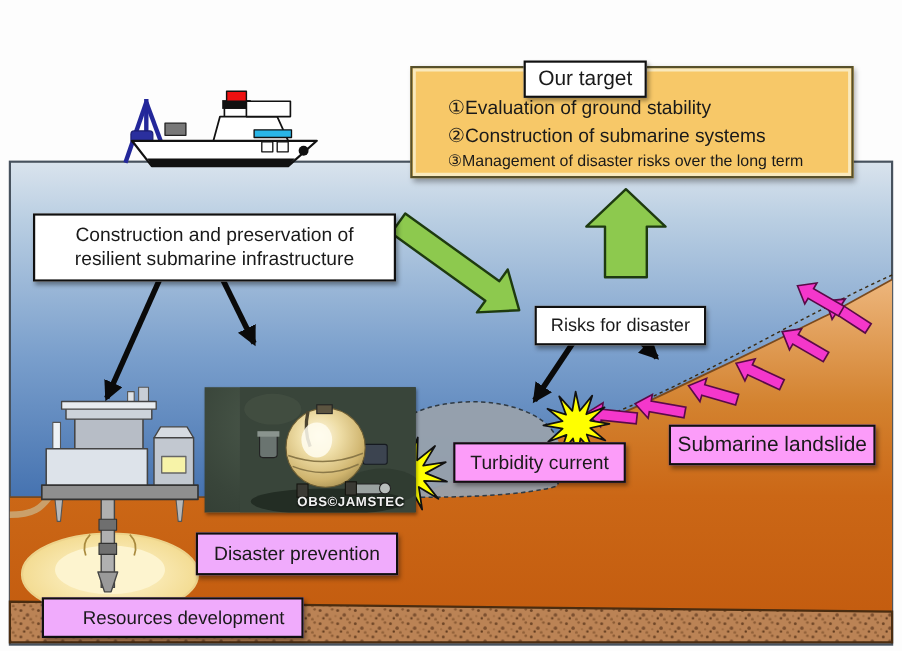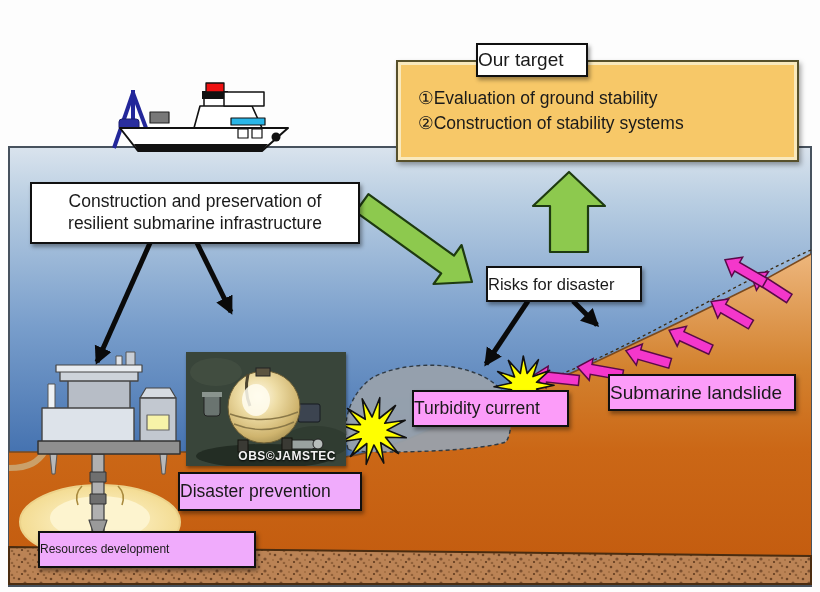--- a/index.html
+++ b/index.html
@@ -5,42 +5,42 @@
   html,body{margin:0;padding:0;background:#ffffff;}
   #stage{position:relative;width:820px;height:592px;background:#fdfdfd;overflow:hidden;
          font-family:"Liberation Sans", sans-serif;color:#1a1a1a;}
   
   #ocean{position:absolute;left:8px;top:146px;width:800px;height:437px;
          border:2px solid #47525e;
          background:linear-gradient(180deg,#d9e3ed 0%,#b9cee2 12%,#7a9fcc 40%,#416fae 72%,#2c5a97 100%);}
   
   #draw{position:absolute;left:0;top:0;width:820px;height:592px;pointer-events:none;}
   
-  .lbox{position:absolute;display:flex;align-items:center;justify-content:flex-start;text-align:center;
-        border:2px solid #101010;box-shadow:2px 3px 4px rgba(0,0,0,.38);line-height:1.25;}
+  .lbox{position:absolute;display:flex;align-items:center;justify-content:center;text-align:center;
+        border:2px solid #101010;box-shadow:2px 3px 4px rgba(0,0,0,.38);line-height:1.25;margin-top:12px;}
   .white{background:#ffffff;}
   .pink{background:#fc9cf9;}
   .note{background:#f0abfc;}
   #target-title{left:476px;top:43px;width:108px;height:30px;font-size:19px;z-index:6;}
   #target-panel{position:absolute;left:373px;top:60px;width:403px;height:102px;z-index:5;
         background:#f7c868;border:2px solid #57502b;
         box-shadow:inset 0 0 0 3px #f9e9bd,2px 3px 5px rgba(0,0,0,.35);
-        padding:24px 8px 0 20px;box-sizing:border-box;margin-left:23px;}
+        padding:24px 8px 0 32px;box-sizing:border-box;}
   #target-panel .g1,#target-panel .g2{font-size:17.5px;line-height:25px;white-space:nowrap;}
   #target-panel .g3{font-size:14.5px;line-height:23px;white-space:nowrap;}
   #infra-box{left:30px;top:182px;width:318px;height:58px;font-size:17.5px;z-index:5;padding:0 4px;}
   #risks-box{left:486px;top:266px;width:152px;height:32px;font-size:16.5px;z-index:5;}
   #landslide-box{left:608px;top:374px;width:184px;height:33px;font-size:19px;z-index:5;}
   #turbidity-box{left:412px;top:390px;width:153px;height:33px;font-size:17.5px;z-index:5;}
   #disaster-box{left:178px;top:472px;width:180px;height:35px;font-size:17.5px;z-index:5;}
-  #resources-box{left:38px;top:531px;width:214px;height:33px;font-size:12px;z-index:5;}
+  #resources-box{left:38px;top:531px;width:214px;height:33px;font-size:17px;z-index:5;padding-left:20px;}
   
   #photo{position:absolute;left:186px;top:352px;width:160px;height:114px;z-index:4;
          background:radial-gradient(circle at 30% 30%,#4a584a 0%,#39453a 45%,#2b352c 100%);
-         box-shadow:1px 2px 3px rgba(0,0,0,.4);}
+         box-shadow:1px 2px 3px rgba(0,0,0,.4);padding-left:32px;}
   #photo svg{display:block;}
   #photo .cap{position:absolute;right:10px;bottom:3px;color:#f2f2f2;font-size:12px;font-weight:bold;
               letter-spacing:.5px;text-shadow:0 1px 2px #000;}
 </style>
 </head>
 <body>
 
 <div id="stage">
 
   <div id="ocean"></div>
@@ -194,21 +194,22 @@
     </svg>
     <span class="cap">OBS©JAMSTEC</span>
   </div>
 
   <div class="lbox white" id="target-title">
     <span>Our target</span>
   </div>
 
   <div id="target-panel">
     <div class="g1">①Evaluation of ground stability</div>
-    <div class="g2">②Construction of stability systems</div>
+    <div class="g2">②Construction of submarine systems</div>
+    <div class="g3">③Management of disaster risks over the long term</div>
   </div>
 
   <div class="lbox white" id="risks-box">
     <span>Risks for disaster</span>
   </div>
 
   <div class="lbox white" id="infra-box">
     <span>Construction and preservation of resilient submarine infrastructure</span>
   </div>
 

